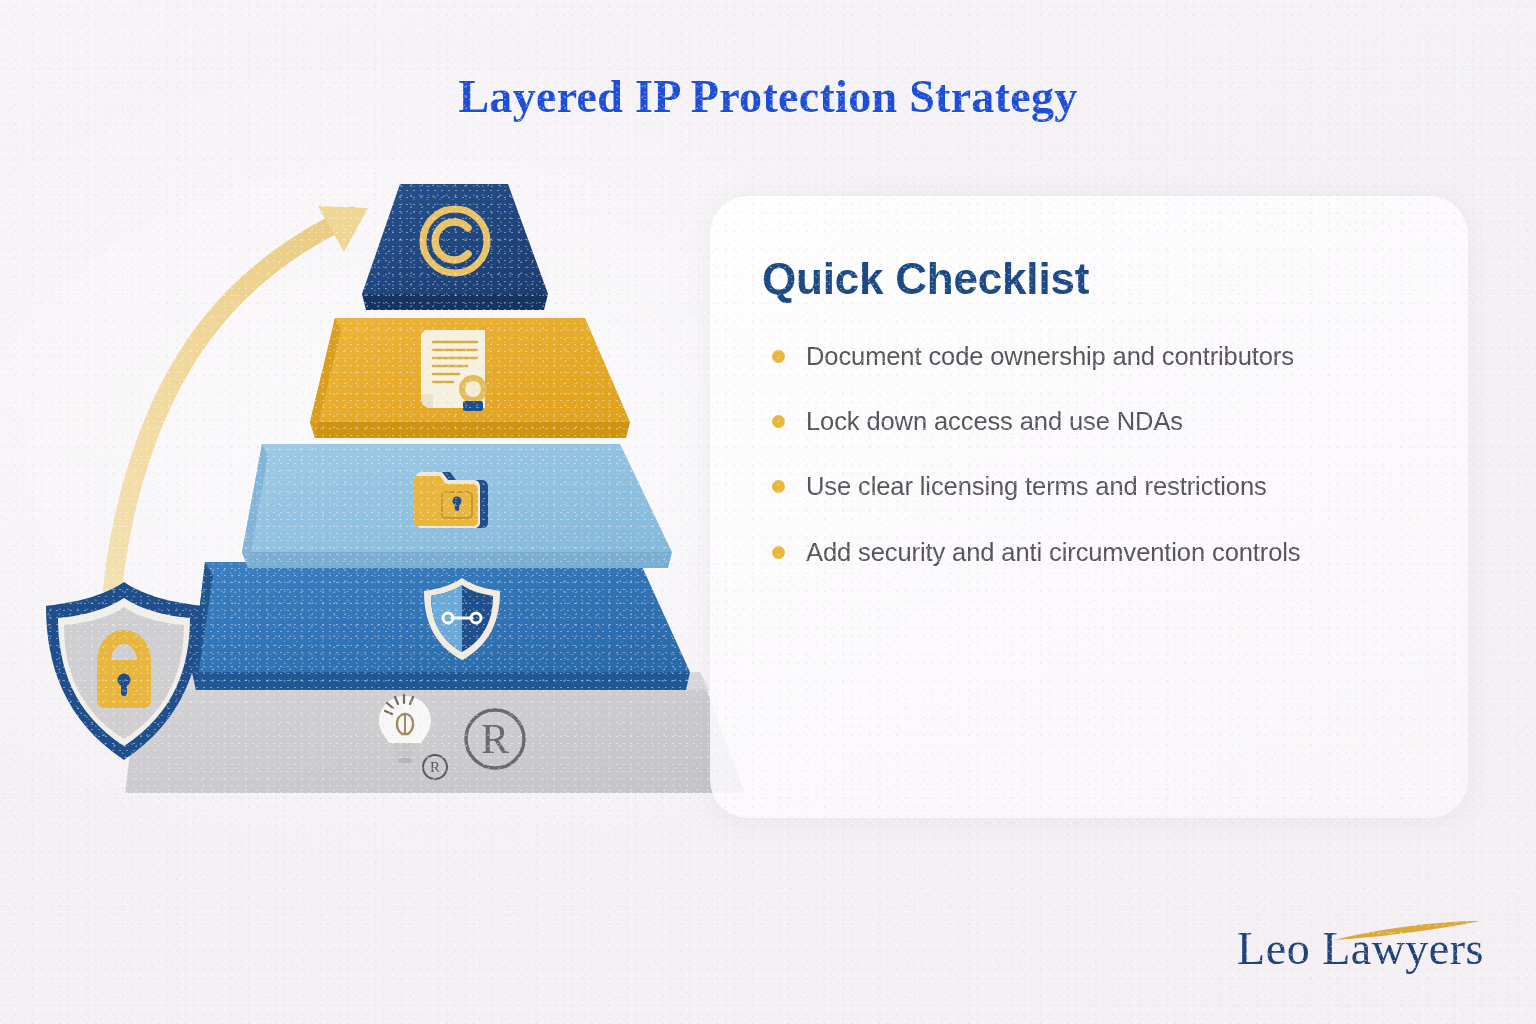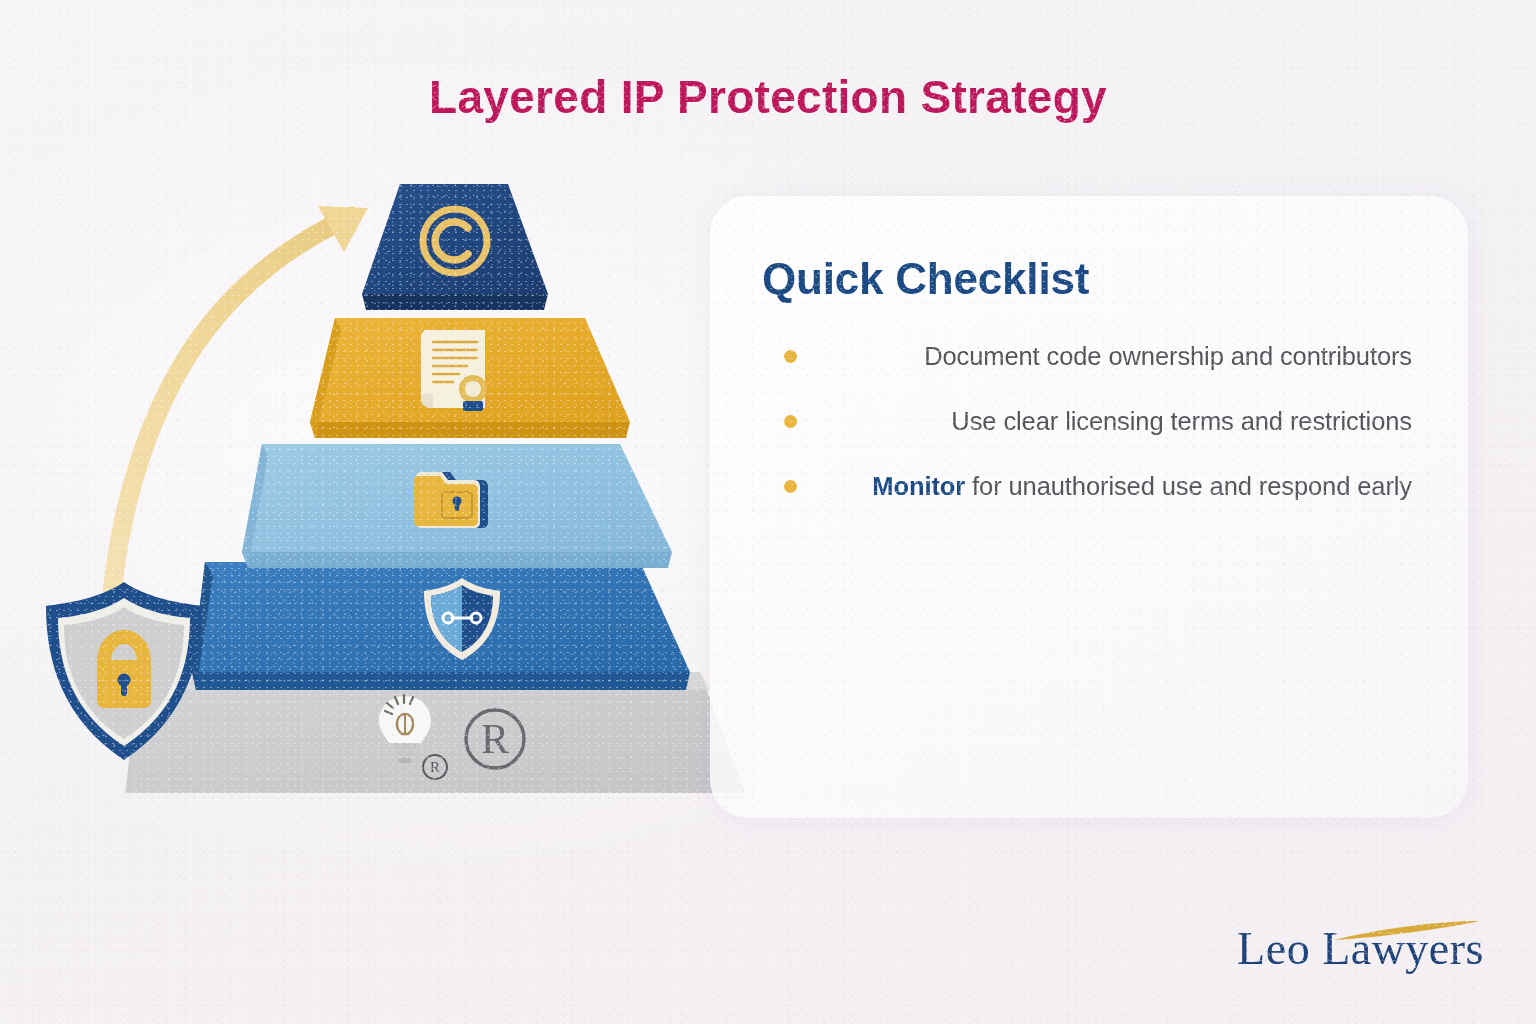--- a/index.html
+++ b/index.html
@@ -40,25 +40,25 @@
     z-index: 0;
   }
 
   
   .page-title {
     position: absolute;
     left: 0;
     right: 0;
     top: 70px;
     text-align: center;
-    font-family: Liberation Sans, sans-serif;
+    font-family: Liberation Serif, serif;
     font-weight: 700;
     font-size: 46px;
     letter-spacing: .3px;
-    color: #be185d;
+    color: #1d4ed8;
     z-index: 20;
     text-shadow: 0 1px 1px rgba(255,255,255,.85);
   }
 
   
   .pyramid {
     position: absolute;
     left: 0;
     top: 0;
     width: 780px;
@@ -98,23 +98,22 @@
   .checklist-title {
     font-family: "Liberation Sans", sans-serif;
     font-weight: 700;
     font-size: 44px;
     color: #1b4a85;
     letter-spacing: -0.2px;
     margin: 10px 0 34px 0;
   }
   .check-list {
     list-style: none;
-    margin: 16px;
+    margin: 4px;
     padding: 0;
-    text-align: right;
   }
   .check-item {
     position: relative;
     padding-left: 40px;
     margin-bottom: 29px;
     font-size: 25.5px;
     line-height: 1.42;
     color: #565459;
     letter-spacing: -0.1px;
     max-width: 650px;
@@ -312,25 +311,29 @@
 <div class="checklist-card">
   <div class="checklist-inner">
     <div class="checklist-title">Quick Checklist</div>
     <ul class="check-list">
       <li class="check-item">
         <span class="bullet-dot"></span>
         <span>Document code ownership and contributors</span>
       </li>
       <li class="check-item">
         <span class="bullet-dot"></span>
+        <span>Lock down access and use NDAs</span>
+      </li>
+      <li class="check-item">
+        <span class="bullet-dot"></span>
         <span>Use clear licensing terms and restrictions</span>
       </li>
       <li class="check-item">
         <span class="bullet-dot"></span>
-        <span class="hl">Monitor</span><span> for unauthorised use and respond early</span>
+        <span>Add security and anti circumvention controls</span>
       </li>
     </ul>
   </div>
 </div>
 
 <div class="logo">
   <svg class="logo-swoosh" viewBox="0 0 150 22" xmlns="http://www.w3.org/2000/svg">
     <path d="M2 20 C 45 9, 105 1, 148 1 C 110 9, 50 17, 2 20 Z" fill="#d9a93a"></path>
   </svg>
   <div class="logo-text">Leo Lawyers</div>

